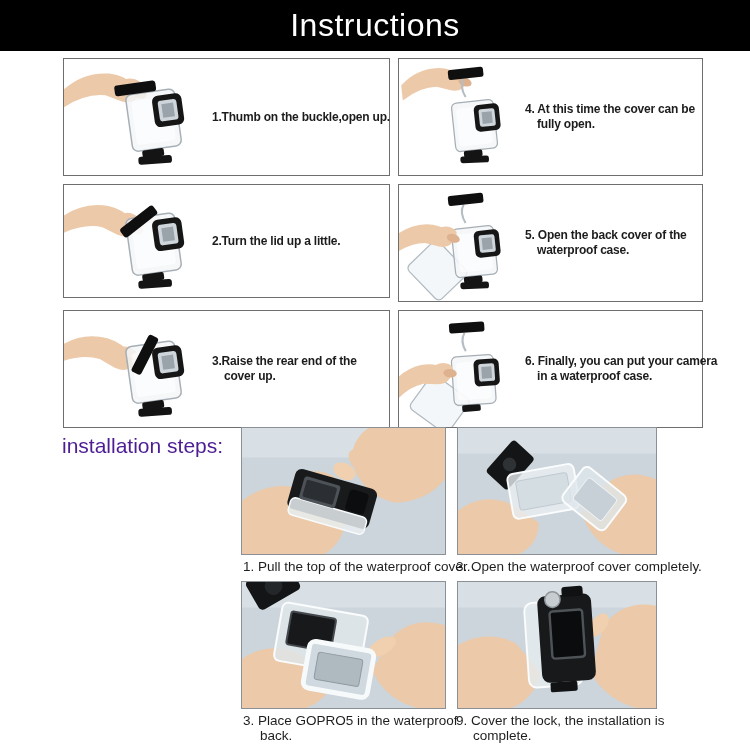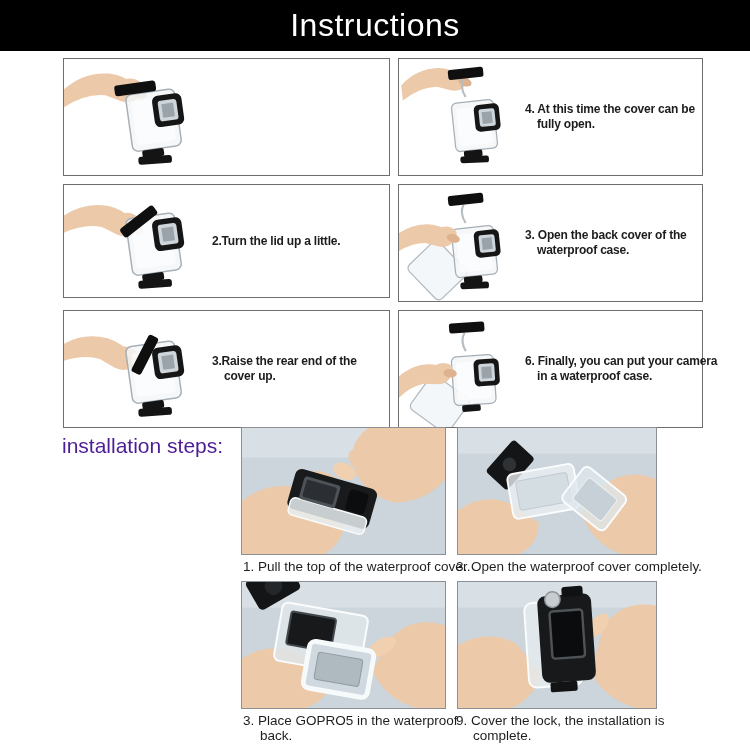--- a/index.html
+++ b/index.html
@@ -61,20 +61,24 @@
           <rect x="5" y="7" width="40" height="45" rx="4" fill="#ffffff" opacity="0.6"></rect>
           <rect x="26" y="5" width="30" height="32" rx="6" fill="#161616"></rect>
           <rect x="31.5" y="10.5" width="19" height="21" rx="3" fill="#cfd6db"></rect>
           <rect x="35" y="14" width="12" height="14" fill="#9aa3aa"></rect>
           <rect x="9" y="58" width="22" height="8" rx="2" fill="#141414"></rect>
           <rect x="4" y="65" width="34" height="8" rx="3" fill="#141414" transform="rotate(4 21 69)"></rect>
           <rect x="-10" y="-11" width="42" height="11" rx="3" fill="#0f0f0f"></rect>
         </g>
       </svg>
     </div>
+    <div class="step-caption">
+      <div class="cap1">1.Thumb on the buckle,open up.</div>
+      <div class="cap2"></div>
+    </div>
   </div>
 
   <div class="step-box sb2">
     <div class="step-photo">
       <svg viewBox="0 0 150 112">
         <g transform="translate(0,2) rotate(6 40 30)">
           <path d="M-2,34 Q18,16 44,18 Q60,20 70,30 L76,38 Q70,50 56,46 L40,40 Q20,38 -2,52 Z" fill="#ecc9a8"></path>
           <ellipse cx="68" cy="30" rx="11" ry="6.5" fill="#ecc9a8" transform="rotate(18 68 30)"></ellipse>
           <ellipse cx="74" cy="38" rx="8" ry="5" fill="#dfb28f" transform="rotate(24 74 38)"></ellipse>
         </g>
@@ -171,21 +175,21 @@
           <rect x="0" y="-40" width="42" height="12" rx="3" fill="#0f0f0f"></rect>
         </g>
         <g transform="translate(-10,16) rotate(-6 40 30)">
           <path d="M-2,34 Q18,16 44,18 Q60,20 70,30 L76,38 Q70,50 56,46 L40,40 Q20,38 -2,52 Z" fill="#ecc9a8"></path>
           <ellipse cx="68" cy="30" rx="11" ry="6.5" fill="#ecc9a8" transform="rotate(18 68 30)"></ellipse>
           <ellipse cx="74" cy="38" rx="8" ry="5" fill="#dfb28f" transform="rotate(24 74 38)"></ellipse>
         </g>
       </svg>
     </div>
     <div class="step-caption">
-      <div class="cap1">3. Open the back cover of the</div>
+      <div class="cap1">5. Open the back cover of the</div>
       <div class="cap2">waterproof case.</div>
     </div>
   </div>
 
   <div class="step-box sb6">
     <div class="step-photo">
       <svg viewBox="0 0 150 112">
         <g transform="translate(62,42) rotate(-4)">
           <g transform="rotate(-50 0 34)" opacity="0.9">
             <rect x="-52" y="6" width="50" height="56" rx="6" fill="#eef3f6" fill-opacity="0.7" stroke="#a9b3ba" stroke-width="1.5"></rect>

